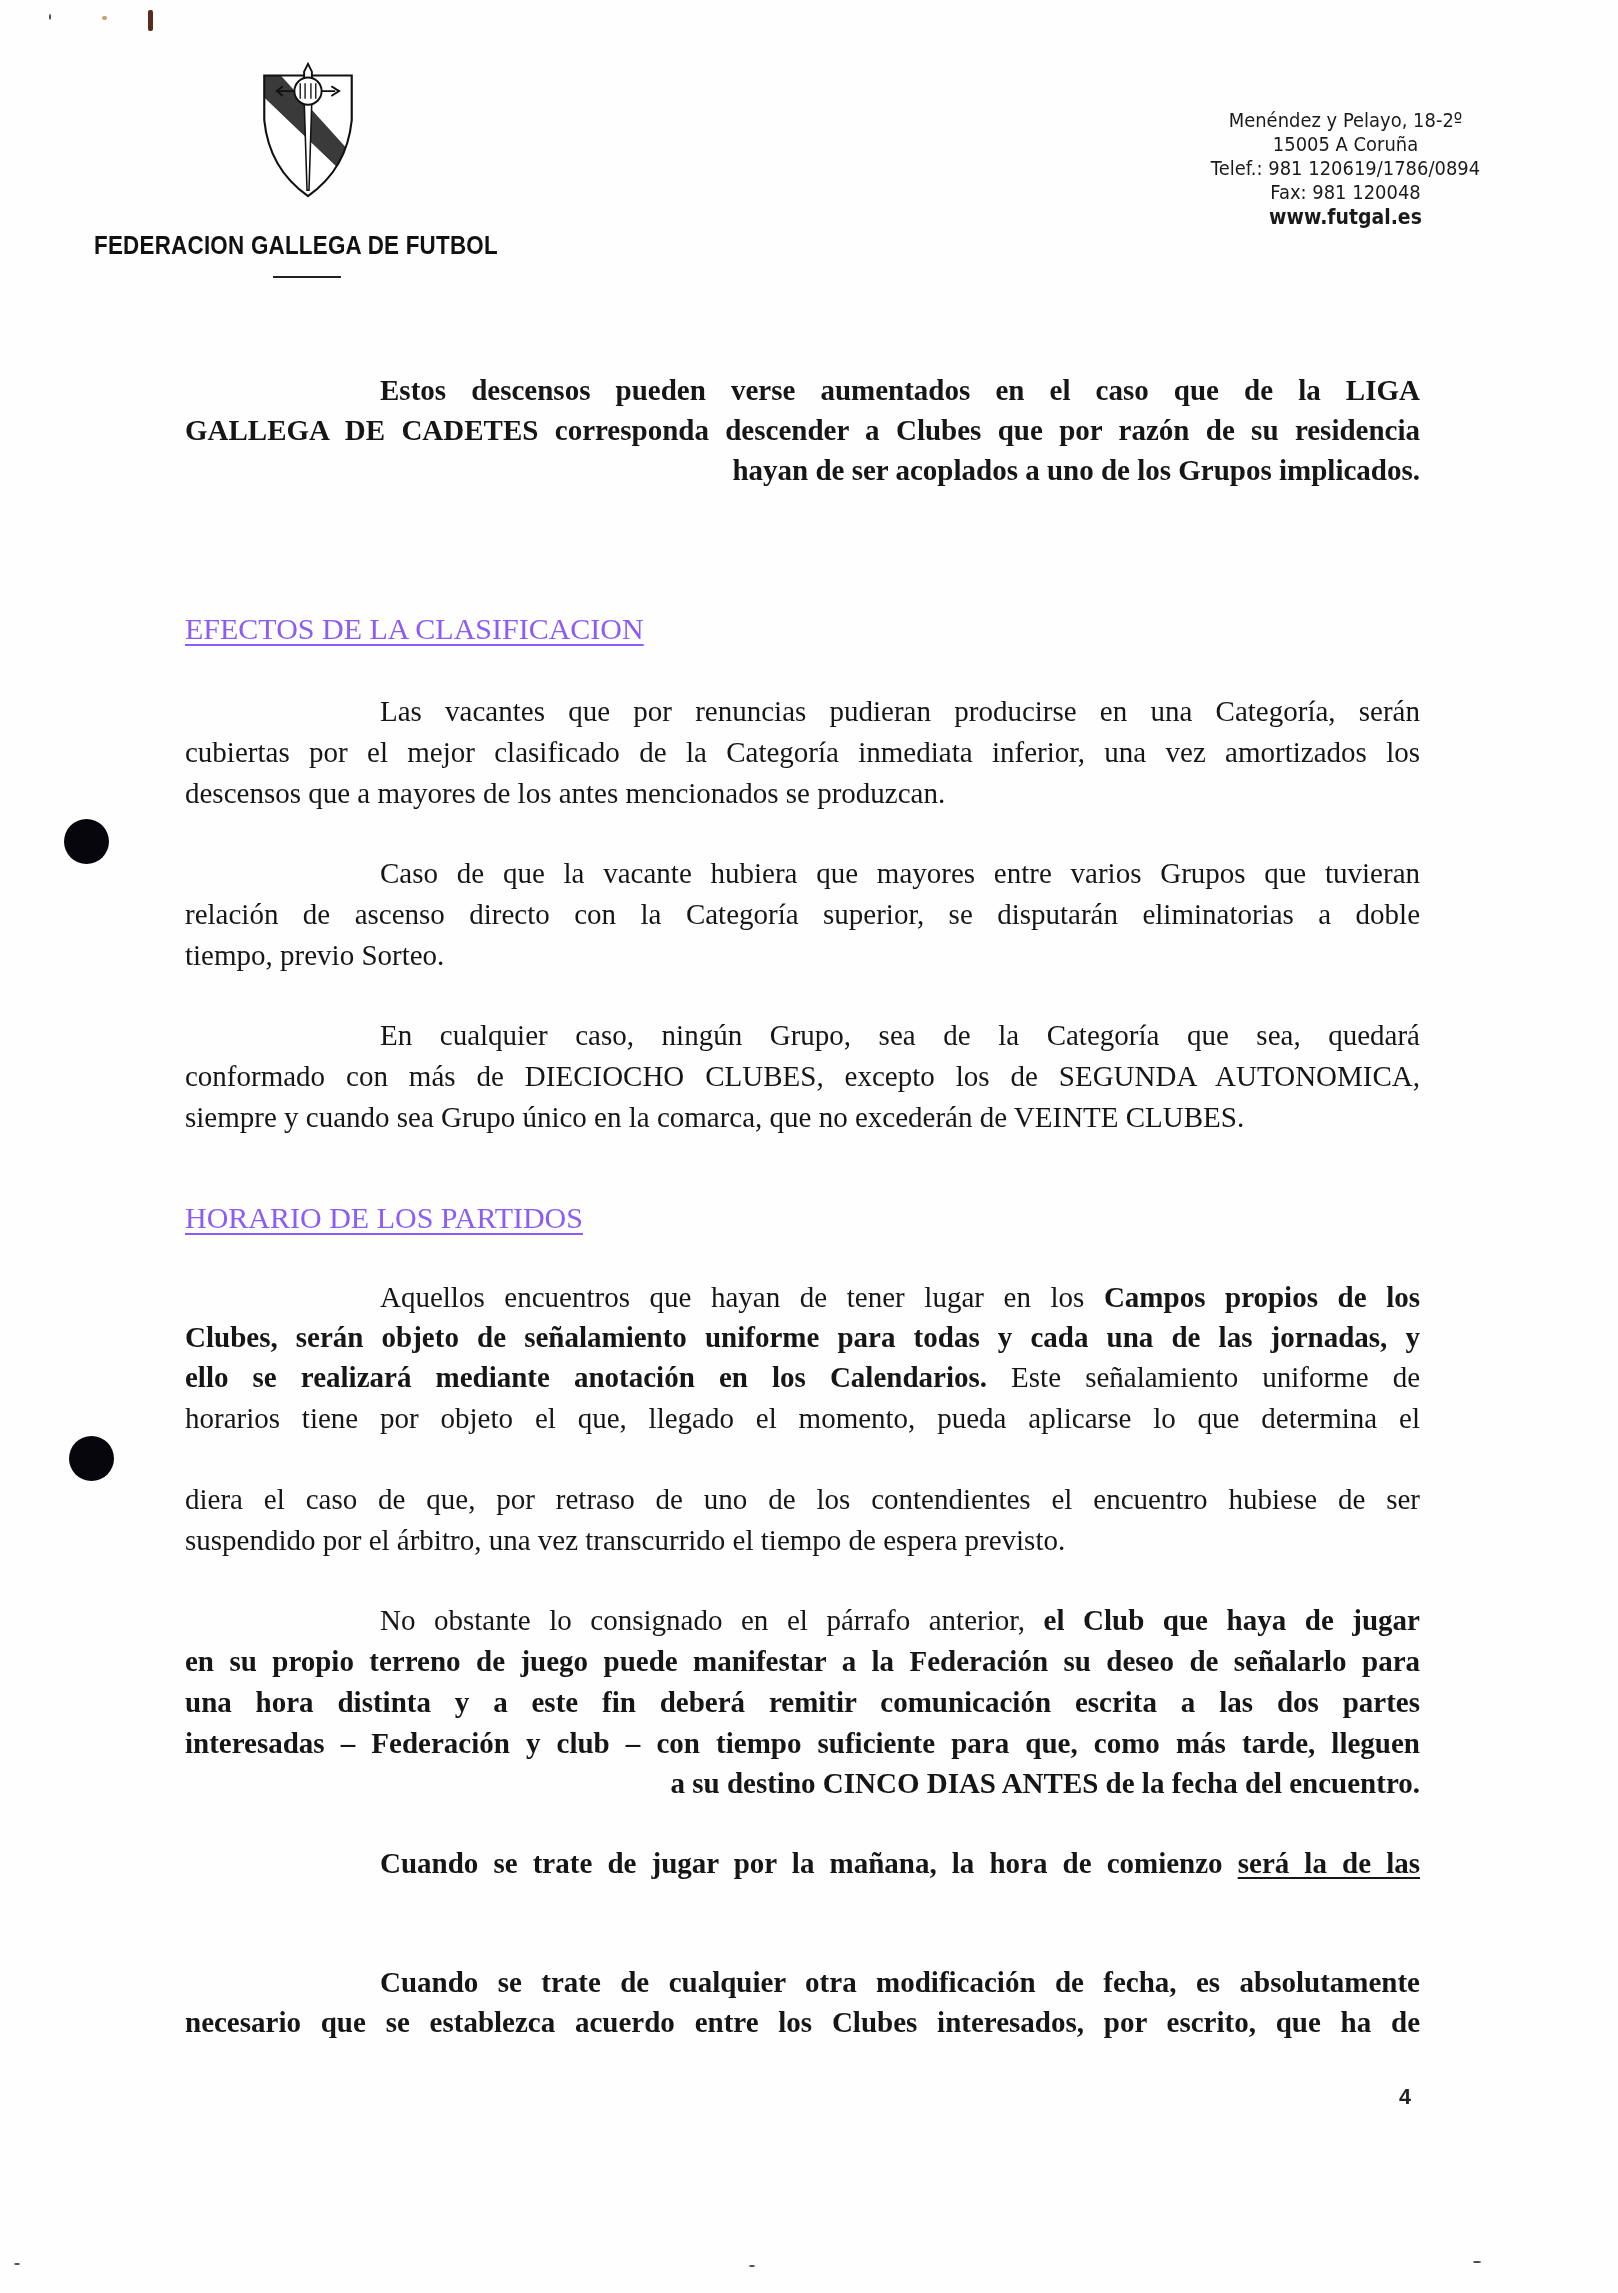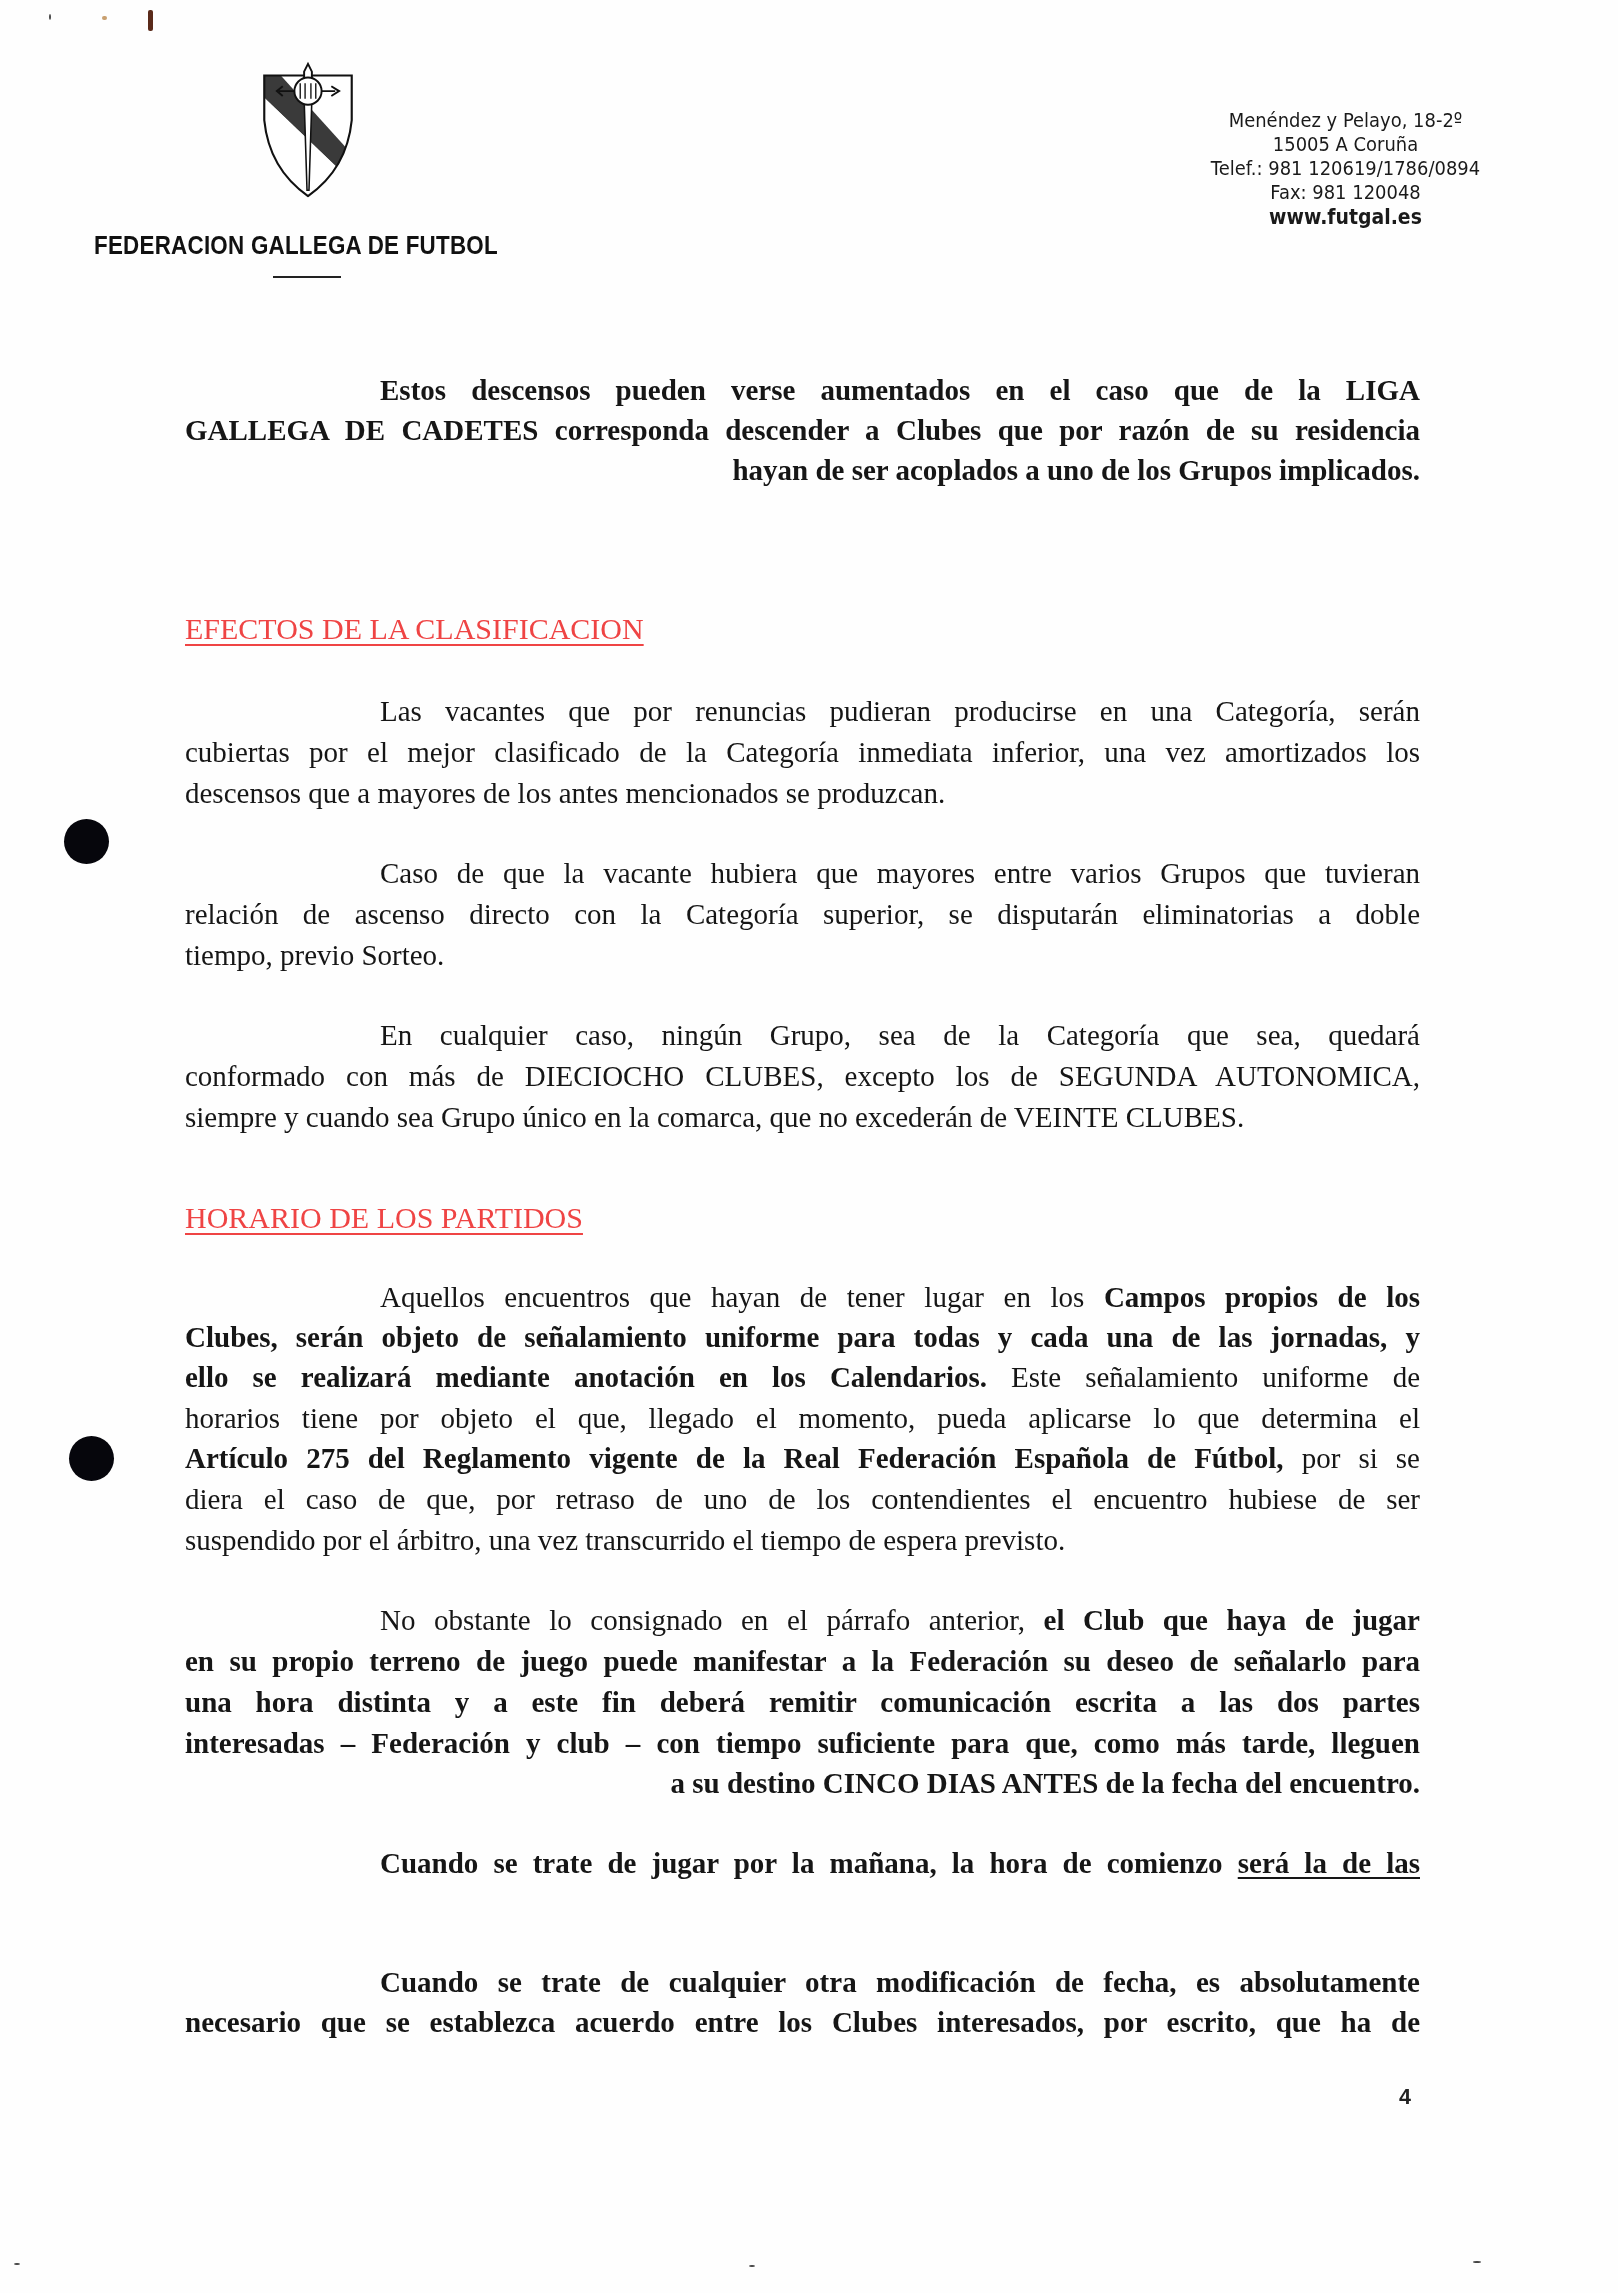--- a/index.html
+++ b/index.html
@@ -8,21 +8,21 @@
   .hdr-left { position: absolute; left: 94px; top: 230px; width: 429px; font-family: "Liberation Sans", sans-serif; font-weight: bold; font-size: 26px; letter-spacing: 0.3px; color: #111; white-space: nowrap; transform: scaleX(0.86); transform-origin: left top; }
   .hdr-rule { position: absolute; left: 273px; top: 276px; width: 68px; height: 2px; background: #222; }
   .logo { position: absolute; left: 261px; top: 60px; width: 94px; height: 138px; }
   .addr { position: absolute; left: 1170px; top: 109px; width: 351px; font-family: "DejaVu Sans", sans-serif; font-size: 19.5px; line-height: 24px; text-align: center; color: #1a1a1a; transform: scaleX(0.92); transform-origin: center top; }
   .addr .web { font-weight: bold; font-size: 20.5px; }
   .line { position: absolute; left: 185px; width: 1235px; font-family: "Liberation Serif", serif; font-size: 29px; line-height: 35px; white-space: nowrap; color: #161616; }
   .line.just { text-align: justify; text-align-last: justify; }
   .line.ind { left: 380px; width: 1040px; font-family: Liberation Serif, serif; }
   .b { font-weight: bold; text-align: right; }
   .u { text-decoration: underline; text-decoration-thickness: 2px; text-underline-offset: 3.9px; }
-  .heading { position: absolute; left: 185px; font-family: "Liberation Serif", serif; font-size: 30px; line-height: 35px; text-decoration: underline; text-decoration-thickness: 2px; text-underline-offset: 4.9px; color: #ef4444; white-space: nowrap; }
+  .heading { position: absolute; left: 185px; font-family: "Liberation Serif", serif; font-size: 30px; line-height: 35px; text-decoration: underline; text-decoration-thickness: 2px; text-underline-offset: 4.9px; color: #8b5cf6; white-space: nowrap; }
   .pagenum { position: absolute; left: 1399px; top: 2085px; font-family: "Liberation Sans", sans-serif; font-size: 21.5px; font-weight: bold; color: #222; }
   .hole { position: absolute; width: 45px; height: 45px; border-radius: 50%; background: #06060c; }
   .speck { position: absolute; background: #444; border-radius: 50%; }
 </style>
 </head>
 <body>
 
 <div class="page">
 
   <div class="speck" style="left:148px;top:9.8px;width:4.9px;height:21.5px;background:#5a2a1a;border-radius:2px;"></div>
@@ -78,21 +78,20 @@
   <div class="line ind just" style="top:1018px">En cualquier caso, ningún Grupo, sea de la Categoría que sea, quedará</div>
   <div class="line just" style="top:1059px">conformado con más de DIECIOCHO CLUBES, excepto los de SEGUNDA AUTONOMICA,</div>
   <div class="line" style="top:1100px">siempre y cuando sea Grupo único en la comarca,  que no excederán de VEINTE CLUBES.</div>
 
   <div class="heading" style="top:1200px">HORARIO DE LOS PARTIDOS</div>
 
   <div class="line ind just" style="top:1280px"><span>Aquellos encuentros que hayan de tener lugar en los </span><span class="b">Campos propios de los</span></div>
   <div class="line just b" style="top:1320px">Clubes, serán objeto de señalamiento uniforme para todas y cada una de las jornadas, y</div>
   <div class="line just" style="top:1360px"><span class="b">ello se realizará mediante anotación en los Calendarios.</span><span> Este señalamiento uniforme de</span></div>
   <div class="line just" style="top:1401px">horarios tiene por objeto el que, llegado el momento, pueda aplicarse lo que determina el</div>
-  <div class="line just" style="top:1441px"><span class="b">Artículo 275 del Reglamento vigente de la Real Federación Española de Fútbol,</span><span> por si se</span></div>
   <div class="line just" style="top:1482px">diera el caso de que,  por retraso de uno de los contendientes el encuentro hubiese de ser</div>
   <div class="line" style="top:1523px">suspendido por el árbitro, una vez transcurrido el tiempo de espera previsto.</div>
 
   <div class="line ind just" style="top:1603px"><span>No obstante lo consignado en  el párrafo anterior, </span><span class="b">el Club que haya de jugar</span></div>
   <div class="line just b" style="top:1644px">en su propio terreno de juego puede manifestar a la Federación su deseo de señalarlo para</div>
   <div class="line just b" style="top:1685px">una hora distinta y a este fin deberá remitir comunicación escrita a las dos partes</div>
   <div class="line just b" style="top:1726px">interesadas – Federación y club – con tiempo suficiente para que, como más tarde, lleguen</div>
   <div class="line b" style="top:1766px">a su destino CINCO DIAS ANTES de la fecha del encuentro.</div>
 
   <div class="line ind just b" style="top:1846px"><span>Cuando se trate de jugar por la mañana, la hora de comienzo </span><span class="u">será la de las</span></div>

